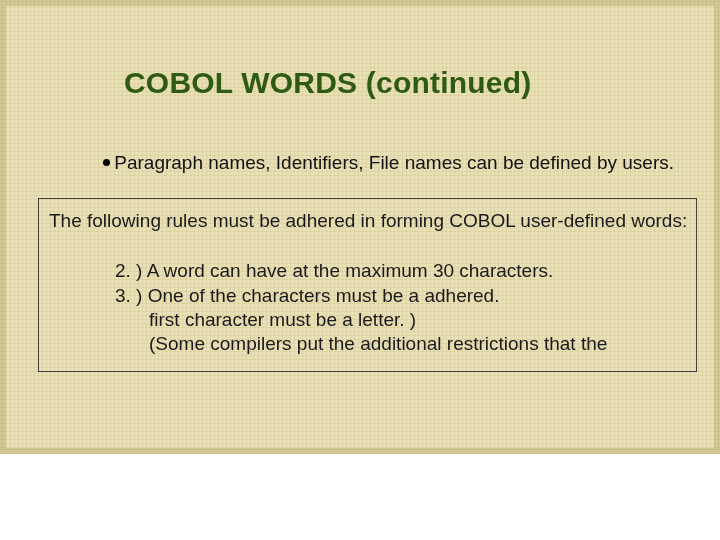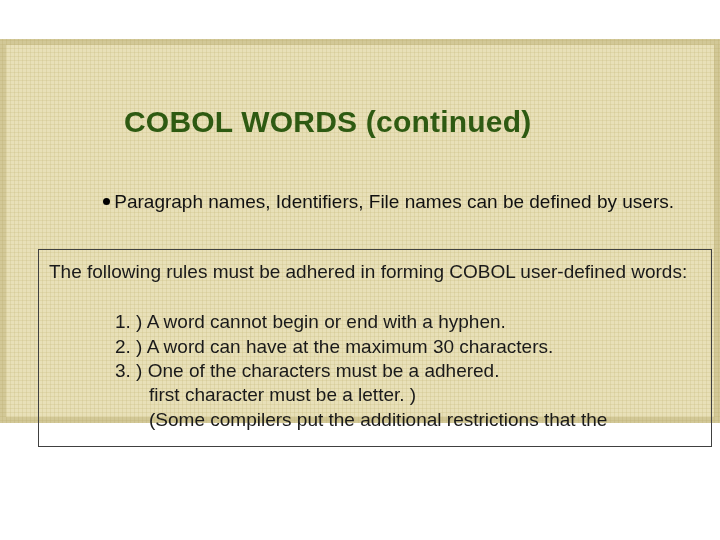--- a/index.html
+++ b/index.html
@@ -4,39 +4,38 @@
 <style>
   html, body {
     margin: 0;
     padding: 0;
     width: 720px;
     height: 540px;
     overflow: hidden;
   }
   .slide {
     width: 720px;
-    height: 384px;
+    height: 454px;
     box-sizing: border-box;
     background-color: #e8e0b8;
     background-image:
       repeating-linear-gradient(0deg,
         rgba(190,175,110,0.22) 0,
         rgba(190,175,110,0.22) 1px,
         transparent 1px,
         transparent 4px),
       repeating-linear-gradient(90deg,
         rgba(190,175,110,0.22) 0,
         rgba(190,175,110,0.22) 1px,
         transparent 1px,
         transparent 4px);
     border: 6px solid rgba(170,155,90,0.35);
     position: relative;
     font-family: Arial, Helvetica, sans-serif;
     color: #1a1a1a;
-    margin-top: 39px;
   }
   .title {
     position: absolute;
     top: 60px;
     left: 118px;
     font-size: 30px;
     font-weight: bold;
     color: #2e5a12;
     letter-spacing: 0.2px;
   }
@@ -54,25 +53,25 @@
     width: 7px;
     height: 7px;
     background: #000;
     border-radius: 50%;
     vertical-align: middle;
     margin-right: 4px;
     margin-top: -2px;
   }
   .rules-box {
     position: absolute;
-    top: 204px;
+    top: 192px;
     left: 32px;
     width: 640px;
     border: 1px solid #404040;
-    padding: 10px 22px 14px 10px;
+    padding: 10px 7px 14px 10px;
     font-size: 19px;
     line-height: 1.28;
     background: transparent;
   }
   .rules-intro {
     margin-bottom: 26px;
   }
   .rules-list {
     margin-left: 66px;
   }
@@ -91,21 +90,20 @@
   <div class="title">COBOL WORDS (continued)</div>
 
   <div class="bullet-line">
     <span class="bullet-dot"></span><span>Paragraph names, Identifiers, File names can be defined by users.</span>
   </div>
 
   <div class="rules-box">
     <div class="rules-intro">The following rules must be adhered in forming COBOL user-defined words:</div>
     <div class="rules-list">
 
-      <div class="rule-item"><span>1. )</span> <span>A word cannot begin or end with a hyphen.</span></div>
 
       <div class="rule-item"><span>2. )</span> <span>A word can have at the maximum 30 characters.</span></div>
 
       <div class="rule-item"><span>3. )</span> <span>One of the characters must be a adhered.</span></div>
       <div class="rule-sub">first character must be a letter. )</div>
       <div class="rule-sub">(Some compilers put the additional restrictions that the</div>
 
 
 
     </div>

